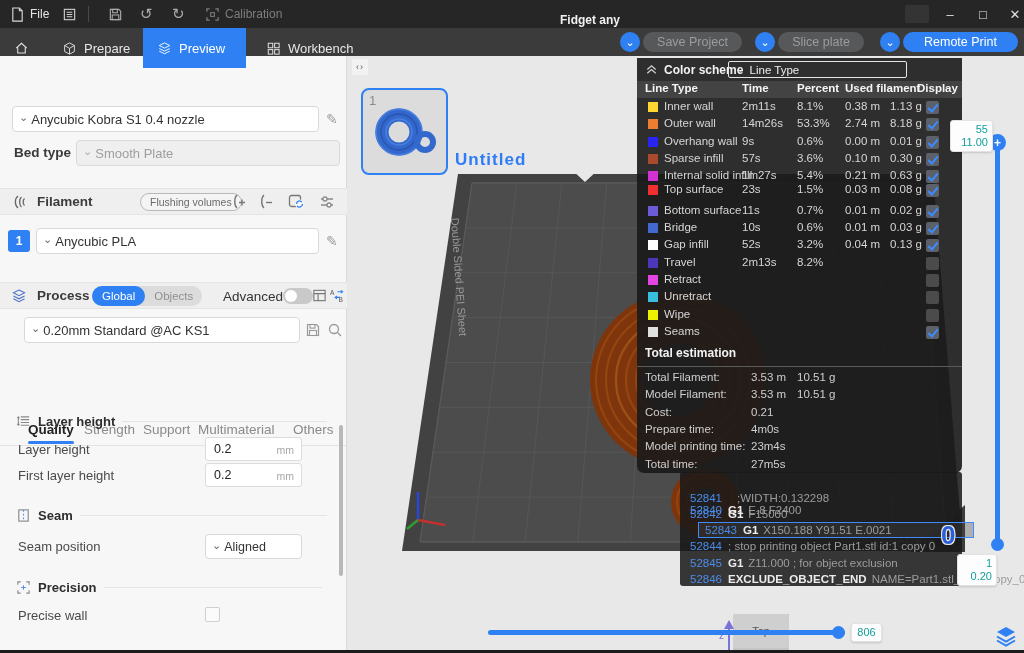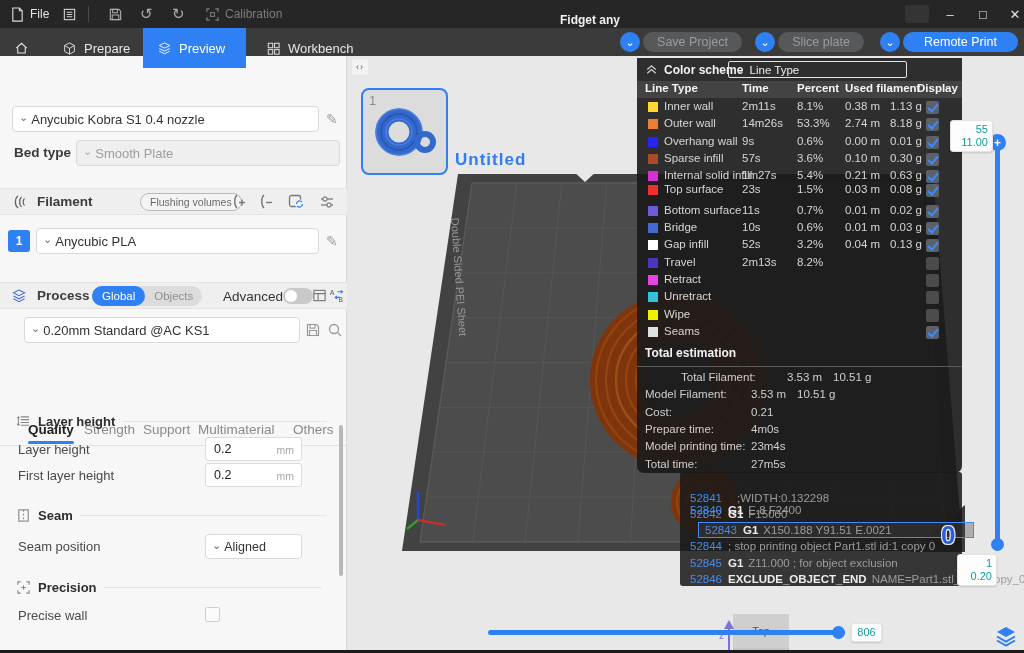--- a/index.html
+++ b/index.html
@@ -553,21 +553,21 @@
         <span class="lt-time"></span>
         <span class="lt-pct"></span>
         <span class="lt-len"></span>
         <span class="lt-wt"></span>
         <span class="cb on"></span>
       </div>
     </div>
   <div id="cp-total-title">Total estimation</div>
   <div id="cp-total-line"></div>
   <div id="cp-totals">
-      <div class="tot-row" style="top: 313px; margin-left: 36px;">
+      <div class="tot-row" style="top: 313px;">
         <span class="tot-label">Total Filament:</span>
         <span class="tot-v1">3.53 m</span>
         <span class="tot-v2">10.51 g</span>
       </div>
       <div class="tot-row" style="top: 330.3px;">
         <span class="tot-label">Model Filament:</span>
         <span class="tot-v1">3.53 m</span>
         <span class="tot-v2">10.51 g</span>
       </div>
       <div class="tot-row" style="top: 347.6px;">

